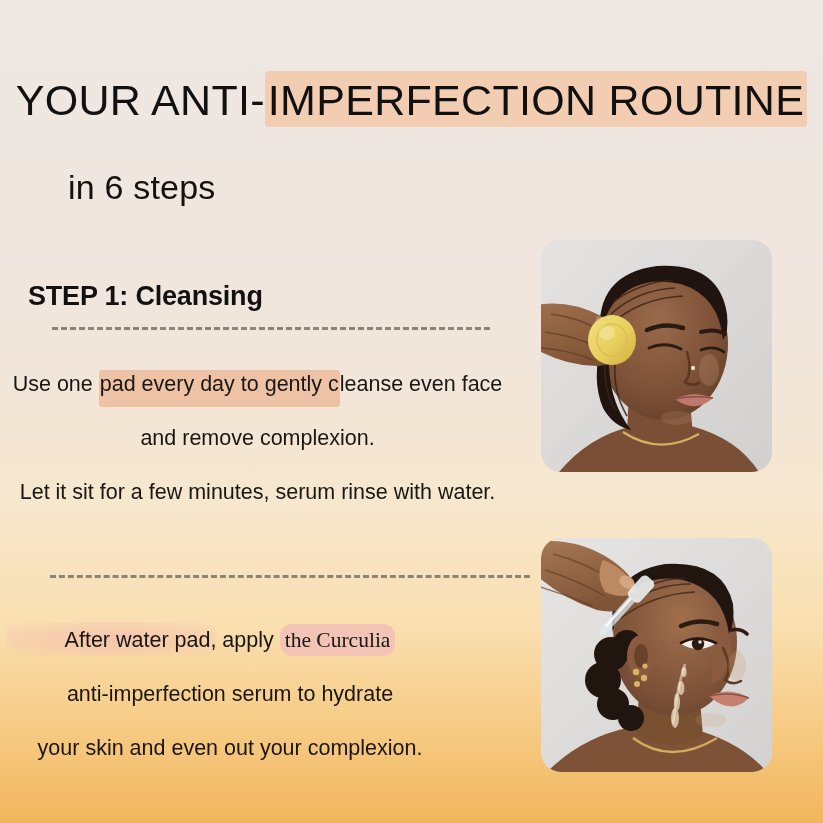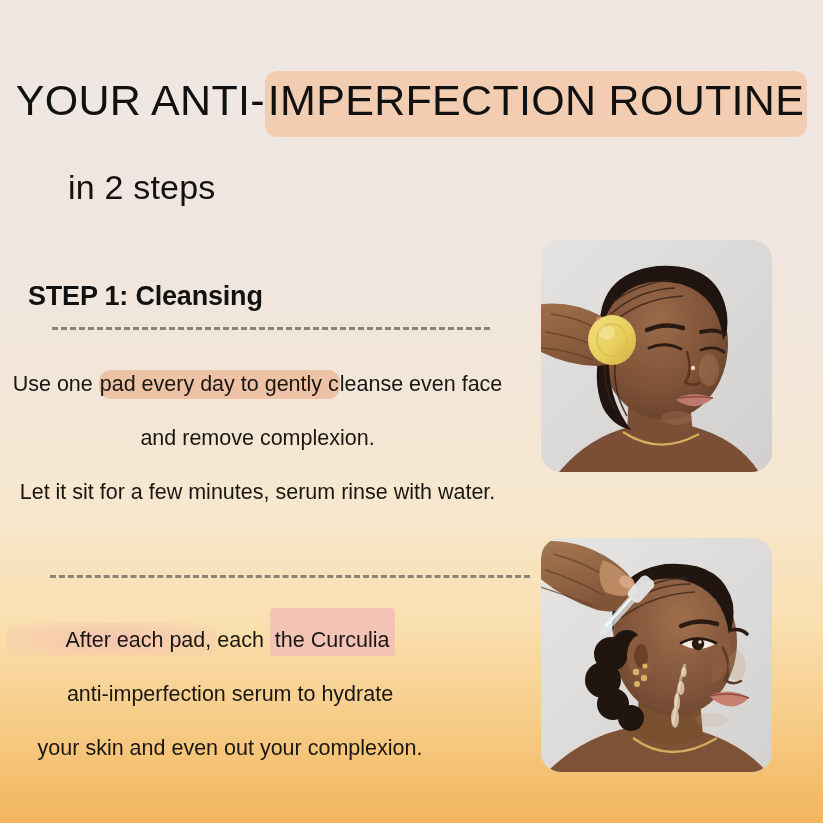--- a/index.html
+++ b/index.html
@@ -37,22 +37,22 @@
     width: 823px;
     text-align: center;
     font-size: 43px;
     font-weight: 400;
     letter-spacing: 0.3px;
     color: #111111;
     white-space: nowrap;
   }
   .title .hl {
     background: #f2cdb2;
-    border-radius: 12px;
-    padding: 5px 3px 13px 3px;
+    border-radius: 4px;
+    padding: 5px 3px 3px 3px;
     box-decoration-break: clone;
     -webkit-box-decoration-break: clone;
   }
 
   .subtitle {
     position: absolute;
     left: 68px;
     top: 168px;
     font-size: 34px;
     font-weight: 400;
@@ -94,30 +94,31 @@
     width: 515px;
   }
   .step2-body {
     left: 0px;
     top: 600px;
     width: 460px;
   }
 
   .hl-peach {
     background: #eec2a4;
-    border-radius: 12px;
-    padding: 2px 1px 3px 1px;
+    border-radius: 3px;
+    padding: 2px 1px 11px 1px;
     box-decoration-break: clone;
     -webkit-box-decoration-break: clone;
   }
   .hl-pink {
     background: #f3c3b6;
-    border-radius: 4px;
-    padding: 20px 5px 4px 5px;
+    border-radius: 12px;
+    padding: 4px 5px 4px 5px;
     box-decoration-break: clone;
+    font-family: Liberation Serif, serif;
     -webkit-box-decoration-break: clone;
   }
 
   
   .smudge {
     position: absolute;
     left: 6px;
     top: 622px;
     width: 210px;
     height: 34px;
@@ -137,21 +138,21 @@
   .photo2 { left: 541px; top: 538px; width: 231px; height: 234px; }
   .photo svg { display: block; width: 100%; height: 100%; }
 </style>
 </head>
 <body>
 
 <div id="poster">
 
   <div class="title"><span>YOUR ANTI-</span><span class="hl">IMPERFECTION ROUTINE</span></div>
 
-  <div class="subtitle">in 2 steps</div>
+  <div class="subtitle">in 6 steps</div>
 
   <div class="step-head step1-head">STEP 1: Cleansing</div>
   <div class="divider divider1"></div>
 
   <div class="body-text step1-body">
     <div><span>Use one </span><span class="hl-peach">pad every day to gently c</span><span>leanse even face</span></div>
     <div>and remove complexion.</div>
     <div>Let it sit for a few minutes, serum rinse with water.</div>
   </div>
 
@@ -230,21 +231,21 @@
         <ellipse cx="136" cy="178" rx="16" ry="7" fill="#c79871" opacity="0.2"></ellipse>
       </g>
     </svg>
   </div>
 
   <div class="divider divider2"></div>
 
   <div class="smudge"></div>
 
   <div class="body-text step2-body">
-    <div><span>After each pad, each </span><span class="hl-pink">the Curculia</span><span></span></div>
+    <div><span>After water pad, apply </span><span class="hl-pink">the Curculia</span><span></span></div>
     <div>anti-imperfection serum to hydrate</div>
     <div>your skin and even out your complexion.</div>
   </div>
 
   <div class="photo photo2">
     <svg viewBox="0 0 231 234" preserveAspectRatio="xMidYMid slice">
       <defs>
         <linearGradient id="bg2" x1="0" y1="0" x2="1" y2="1">
           <stop offset="0%" stop-color="#e6e5e3"></stop>
           <stop offset="100%" stop-color="#d4d2d0"></stop>

